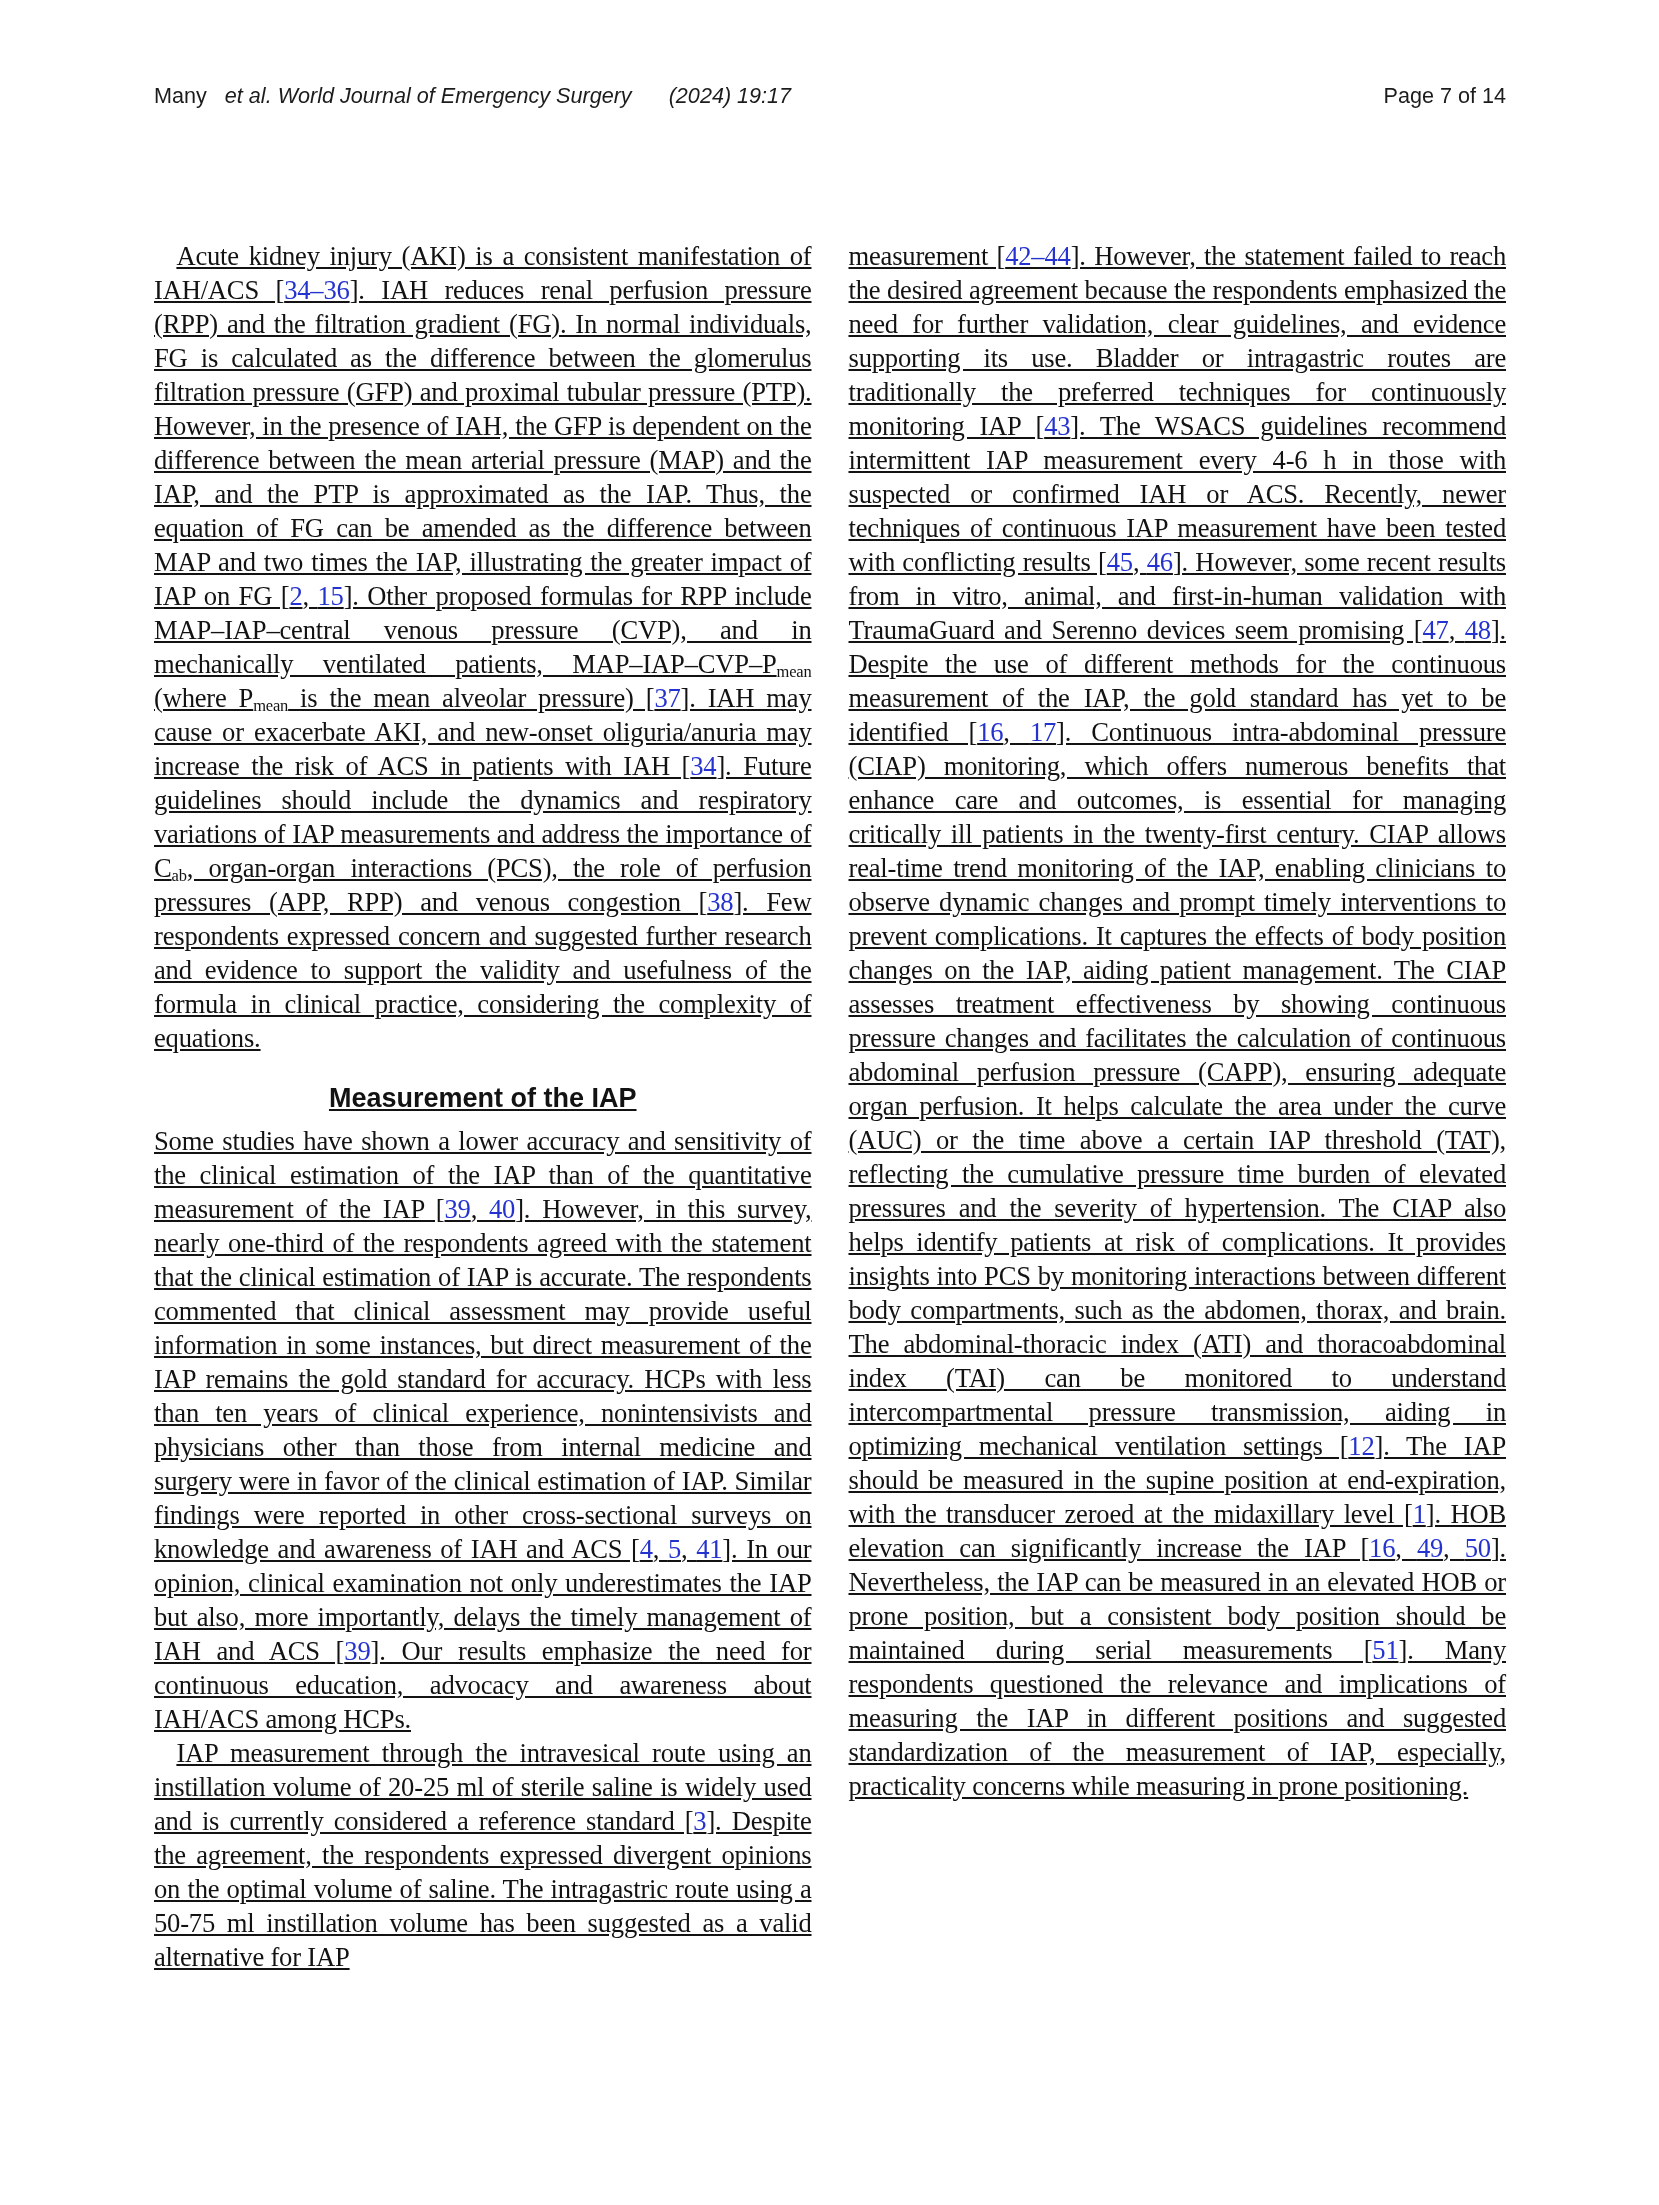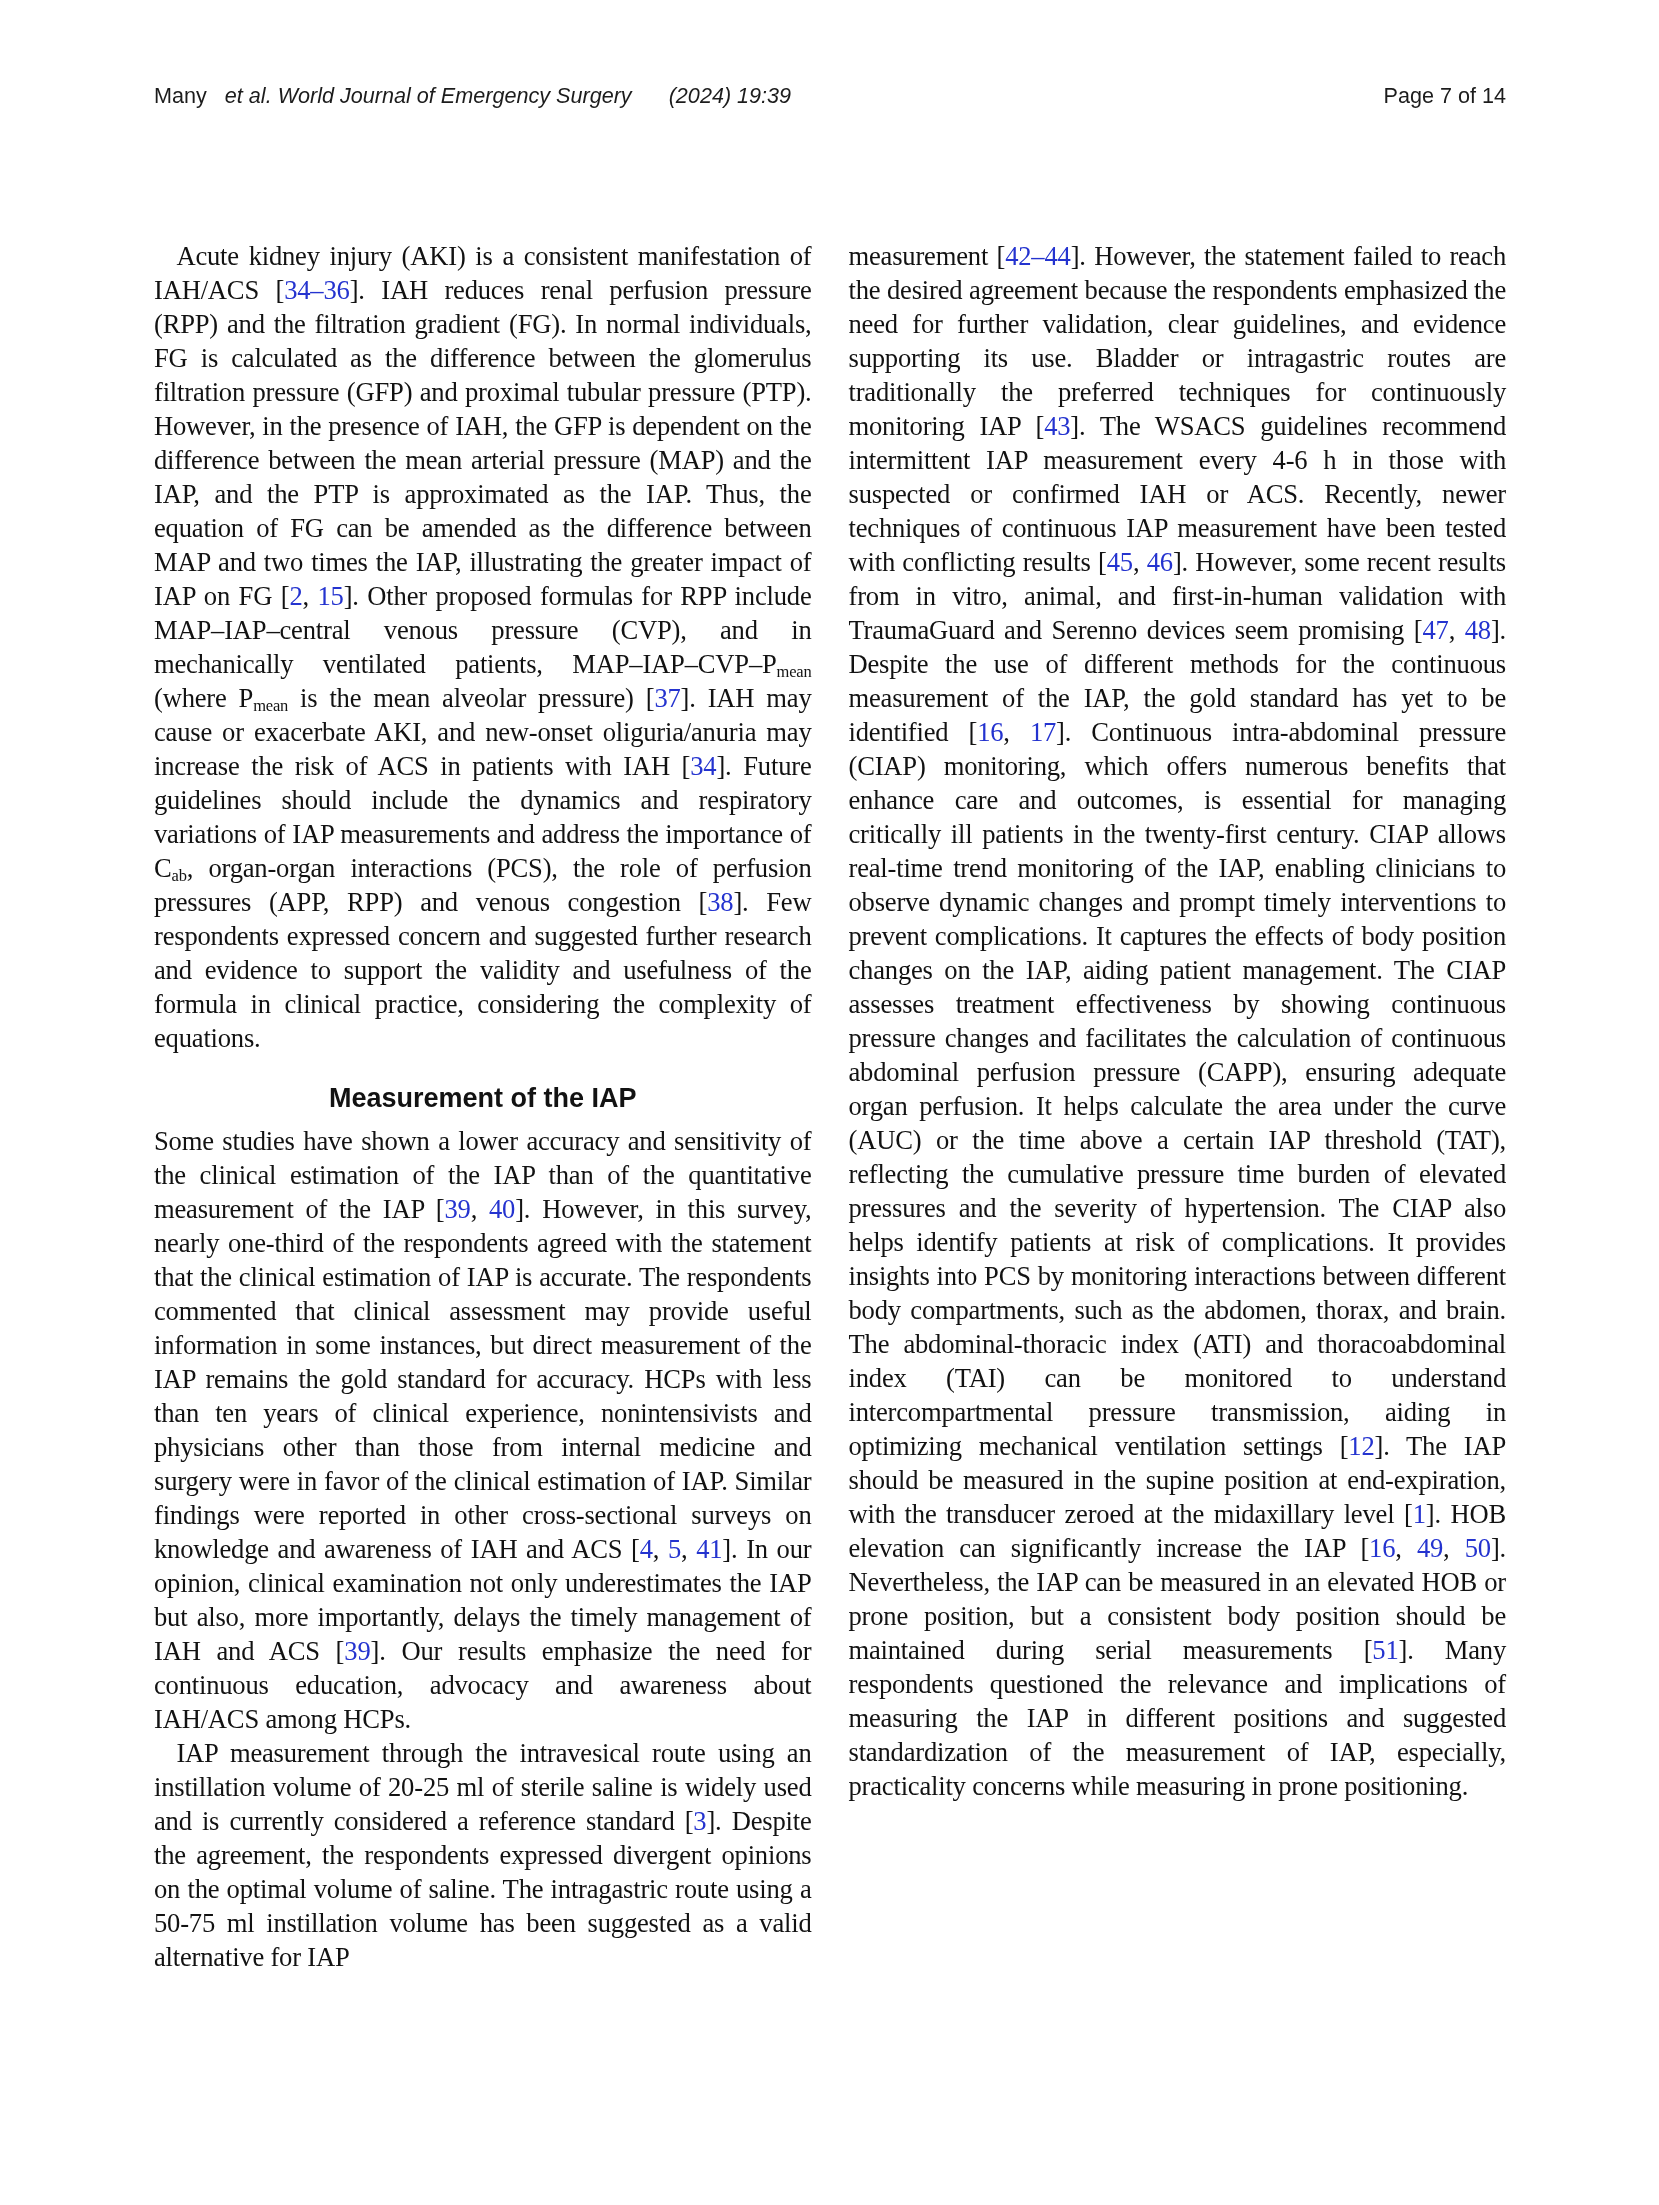--- a/index.html
+++ b/index.html
@@ -35,20 +35,21 @@
     display:flex;
     gap:37px;
   }
   .column{
     flex:1 1 0;
     min-width:0;
     text-align:justify;
     font-size:26.6px;
     line-height:34px;
     letter-spacing:-0.2px;
+    text-decoration:underline;
   }
   .para{
     margin:0;
     text-align:justify;
     -moz-text-align-last:left;
     text-align-last:left;
   }
   .para.indent{text-indent:22.4px;}
   .section-heading{
     font-family:"Liberation Sans","DejaVu Sans",sans-serif;
@@ -68,21 +69,21 @@
     top:0.24em;
   }
 </style>
 </head>
 <body>
 
 <div class="page">
 
   <div class="page-header">
     <div>
-      <span class="cit-authors">Many</span><span class="cit-journal">et al. World Journal of Emergency Surgery</span><span class="cit-issue">(2024) 19:39</span>
+      <span class="cit-authors">Many</span><span class="cit-journal">et al. World Journal of Emergency Surgery</span><span class="cit-issue">(2024) 19:17</span>
     </div>
     <div>Page 7 of 14</div>
   </div>
 
   <div class="content">
     <section class="column" id="col-left">
         <p class="para indent">Acute kidney injury (AKI) is a consistent manifestation of IAH/ACS [<span class="ref">34–36</span>]. IAH reduces renal perfusion pressure (RPP) and the filtration gradient (FG). In normal individuals, FG is calculated as the difference between the glomerulus filtration pressure (GFP) and proximal tubular pressure (PTP). However, in the presence of IAH, the GFP is dependent on the difference between the mean arterial pressure (MAP) and the IAP, and the PTP is approximated as the IAP. Thus, the equation of FG can be amended as the difference between MAP and two times the IAP, illustrating the greater impact of IAP on FG [<span class="ref">2</span>, <span class="ref">15</span>]. Other proposed formulas for RPP include MAP–IAP–central venous pressure (CVP), and in mechanically ventilated patients, MAP–IAP–CVP–P<sub class="subscript">mean</sub> (where P<sub class="subscript">mean</sub> is the mean alveolar pressure) [<span class="ref">37</span>]. IAH may cause or exacerbate AKI, and new-onset oliguria/anuria may increase the risk of ACS in patients with IAH [<span class="ref">34</span>]. Future guidelines should include the dynamics and respiratory variations of IAP measurements and address the importance of C<sub class="subscript">ab</sub>, organ-organ interactions (PCS), the role of perfusion pressures (APP, RPP) and venous congestion [<span class="ref">38</span>]. Few respondents expressed concern and suggested further research and evidence to support the validity and usefulness of the formula in clinical practice, considering the complexity of equations.</p>
         <h2 class="section-heading">Measurement of the IAP</h2>
         <p class="para">Some studies have shown a lower accuracy and sensitivity of the clinical estimation of the IAP than of the quantitative measurement of the IAP [<span class="ref">39</span>, <span class="ref">40</span>]. However, in this survey, nearly one-third of the respondents agreed with the statement that the clinical estimation of IAP is accurate. The respondents commented that clinical assessment may provide useful information in some instances, but direct measurement of the IAP remains the gold standard for accuracy. HCPs with less than ten years of clinical experience, nonintensivists and physicians other than those from internal medicine and surgery were in favor of the clinical estimation of IAP. Similar findings were reported in other cross-sectional surveys on knowledge and awareness of IAH and ACS [<span class="ref">4</span>, <span class="ref">5</span>, <span class="ref">41</span>]. In our opinion, clinical examination not only underestimates the IAP but also, more importantly, delays the timely management of IAH and ACS [<span class="ref">39</span>]. Our results emphasize the need for continuous education, advocacy and awareness about IAH/ACS among HCPs.</p>
         <p class="para indent">IAP measurement through the intravesical route using an instillation volume of 20-25 ml of sterile saline is widely used and is currently considered a reference standard [<span class="ref">3</span>]. Despite the agreement, the respondents expressed divergent opinions on the optimal volume of saline. The intragastric route using a 50-75 ml instillation volume has been suggested as a valid alternative for IAP</p>

